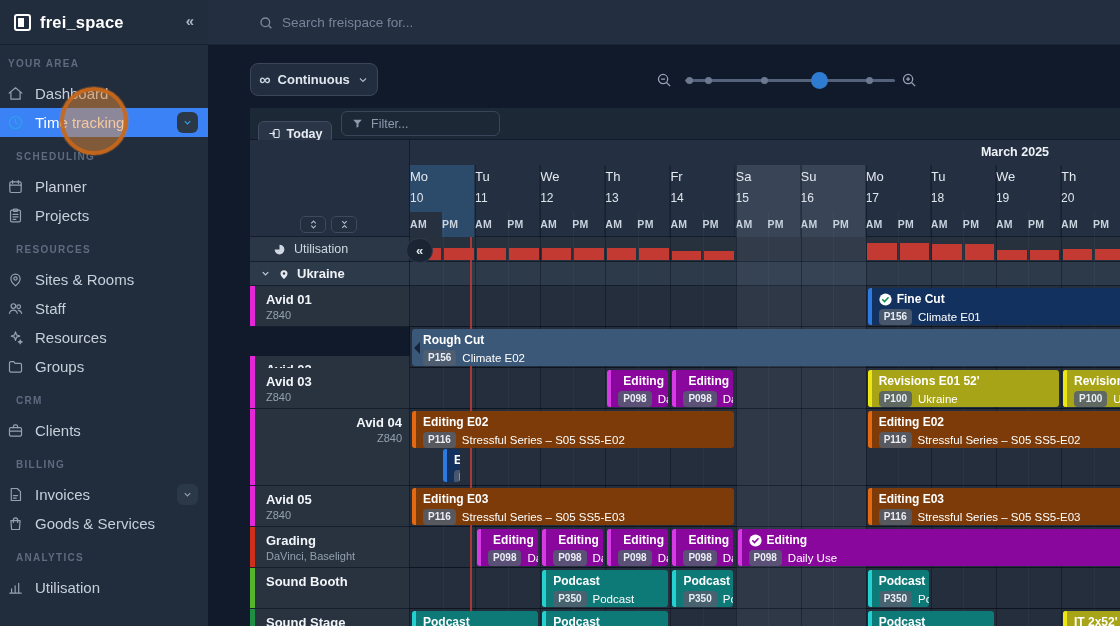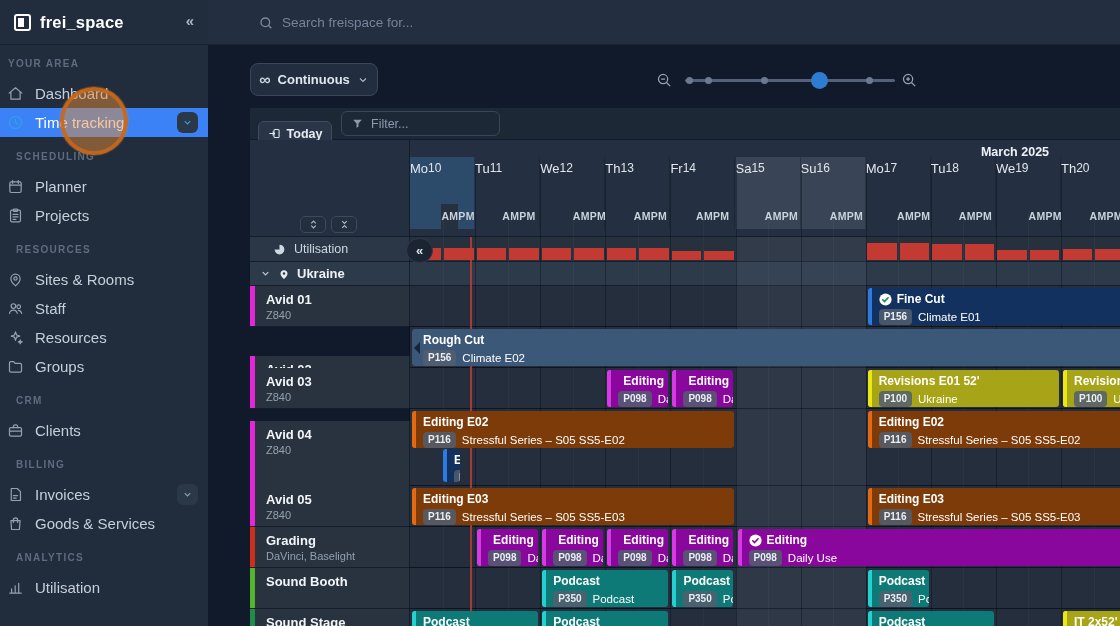--- a/index.html
+++ b/index.html
@@ -53,22 +53,22 @@
   .filter-box { position:absolute; left:91px; top:3px; width:159px; height:25px; border:1px solid #39465a;
                 border-radius:6px; color:#8d9aab; font-size:12.5px; display:flex; align-items:center;
                 gap:7px; padding-left:9px; cursor:text; }
 
   
   .grid { position:absolute; left:0; top:140px; width:1120px; height:486px; }
   .head-band { position:absolute; left:250px; top:0; width:870px; height:97px; background:#243041;
                border-bottom:1px solid #131c2b; }
   .month-label { position:absolute; left:950px; top:5px; width:130px; text-align:center;
                  color:#eef2f7; font-size:12.5px; font-weight:bold; }
-  .day-cell { position:absolute; top:17px; height:72px; border-right:1px solid rgba(10,17,28,.3);
-              display:flex; flex-direction:row; text-align:left; cursor:pointer; }
+  .day-cell { position:absolute; top:25px; height:72px; border-right:1px solid rgba(10,17,28,.3);
+              display:flex; flex-direction:column; text-align:left; cursor:pointer; }
   .day-cell.today { background:#2c4a69; }
   .day-cell.wk { background:#394556; }
   .d-dow { height:22px; padding-top:4px; font-size:13px; color:#e4e9f0; }
   .d-date { height:24px; padding-top:4px; font-size:12px; color:#dfe5ec; }
   .d-ampm { height:25px; margin-top:auto; display:flex; }
   .d-ampm span { flex:1; font-size:10.5px; font-weight:bold; color:#c9d2dd; padding-top:6px; letter-spacing:.3px; }
   .day-cell.today .half-am { background:#26303f; }
 
   .phbtn { position:absolute; top:76px; width:26px; height:17px; border-radius:5px; border:1px solid #3e4a5c;
            background:#232e3e; color:#aab6c6; display:flex; align-items:center; justify-content:center; cursor:pointer; }
@@ -433,21 +433,21 @@
         <div class="nm">Avid 02</div>
         <div class="sb">Z840</div>
       </div>
       <div class="trow" style="top: 187px; height: 41px;"></div>
       <div class="nrow" style="top: 228px; height: 41px;">
         <div class="rstripe" style="background: rgb(227, 38, 216);"></div>
         <div class="nm">Avid 03</div>
         <div class="sb">Z840</div>
       </div>
       <div class="trow" style="top: 228px; height: 41px;"></div>
-      <div class="nrow" style="top: 281px; height: 77px;">
+      <div class="nrow" style="top: 269px; height: 77px; text-align: right;">
         <div class="rstripe" style="background: rgb(227, 38, 216);"></div>
         <div class="nm">Avid 04</div>
         <div class="sb">Z840</div>
       </div>
       <div class="trow" style="top: 269px; height: 77px;"></div>
       <div class="nrow" style="top: 346px; height: 41px;">
         <div class="rstripe" style="background: rgb(227, 38, 216);"></div>
         <div class="nm">Avid 05</div>
         <div class="sb">Z840</div>
       </div>

